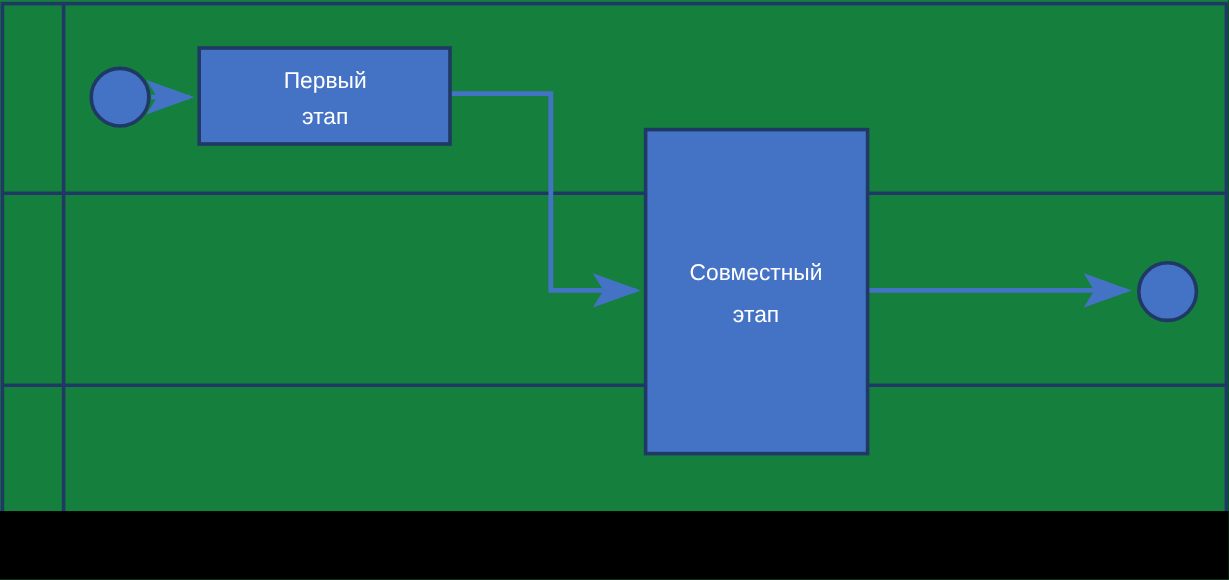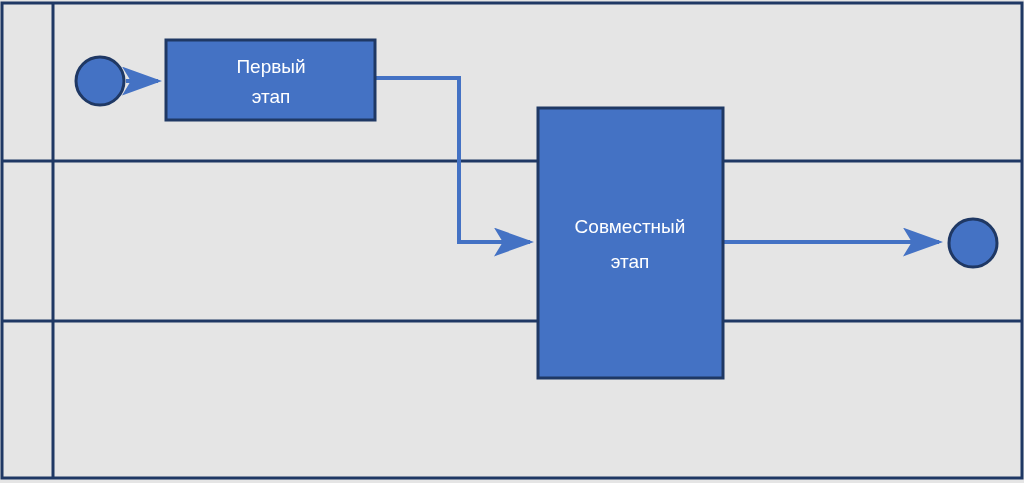--- a/index.html
+++ b/index.html
@@ -7,22 +7,22 @@
     margin: 0;
     padding: 0;
     background: #000000;
   }
   body {
     font-family: "Liberation Sans", "DejaVu Sans", sans-serif;
   }
   #canvas {
     position: relative;
     width: 1024px;
-    height: 483px;
-    background: #e5e5e5;
+    height: 426px;
+    background: #15803d;
     overflow: hidden;
   }
   #canvas svg {
     position: absolute;
     top: 0;
     left: 0;
     display: block;
   }
   .lane-label-text {
     font-family: "Liberation Sans", "DejaVu Sans", sans-serif;

